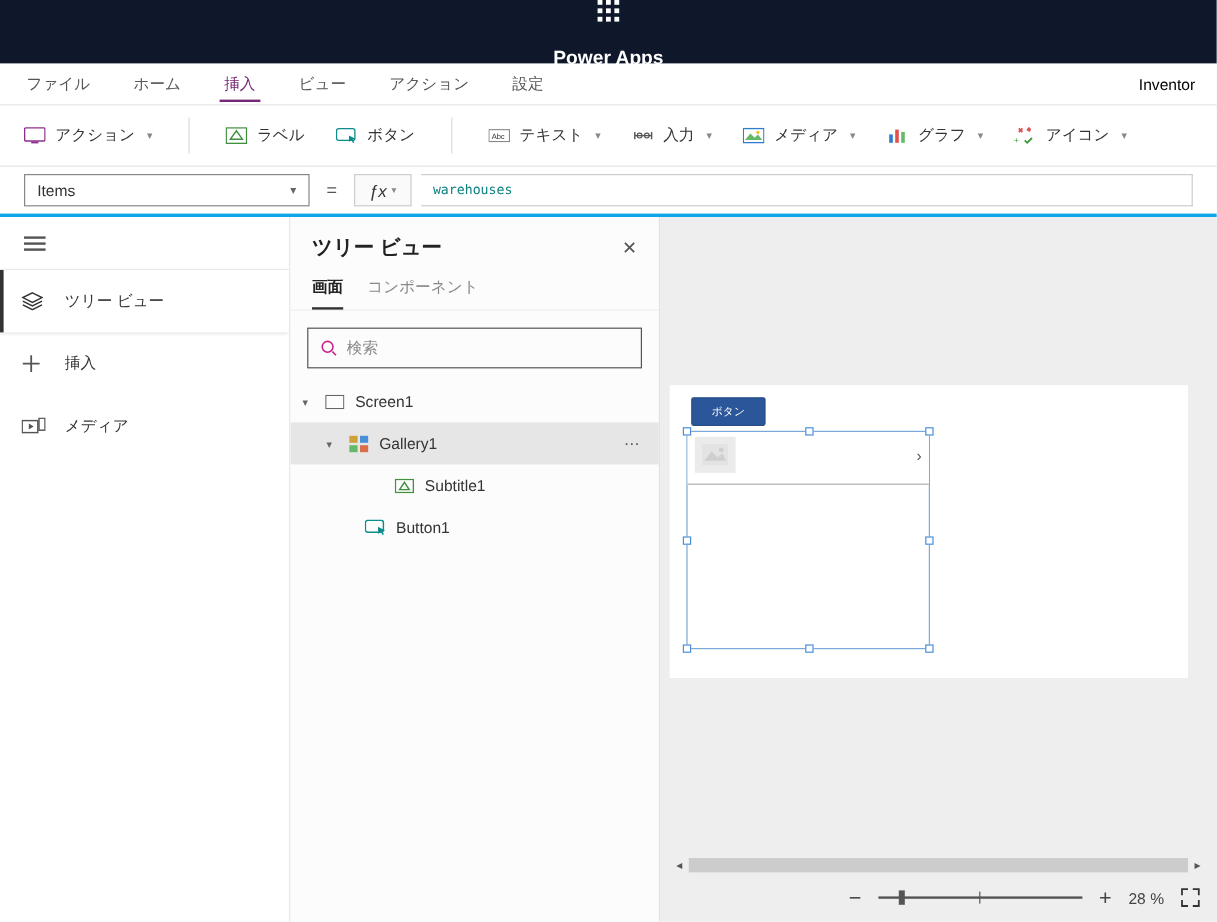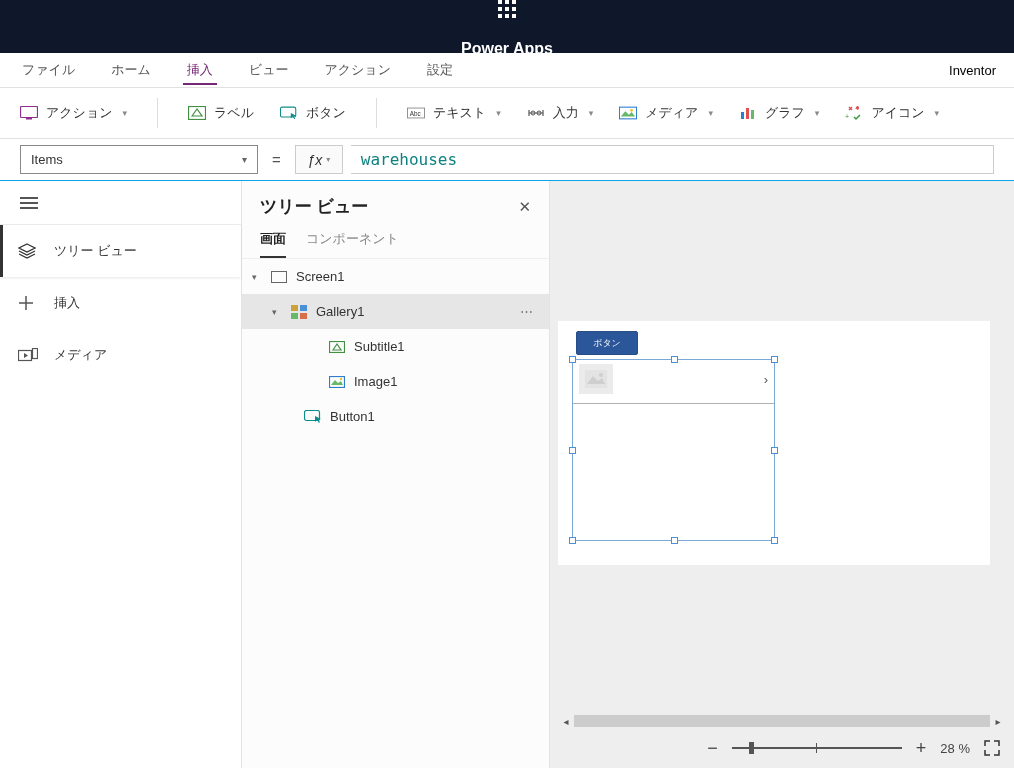--- a/index.html
+++ b/index.html
@@ -19,26 +19,26 @@
 .env-name { color: #000000; }
 
 
 .ribbon { height: 51px; background: #fff; border-bottom: 1px solid #e1e1e1; display: flex; align-items: center; padding: 0 20px; gap: 26px; font-size: 13px; color: #333; }
 .ribbon .divider { width: 1px; height: 30px; background: #ddd; margin: 0 4px; }
 .ribbon-btn { display: inline-flex; align-items: center; gap: 8px; cursor: pointer; }
 .ribbon-btn .chev { font-size: 9px; color: #888; margin-left: 2px; }
 .ico { display: inline-flex; width: 18px; height: 16px; align-items: center; justify-content: center; }
 
 
-.formula-row { height: 42px; background: #fff; border-bottom: 1px solid #0ea5e9; display: flex; align-items: stretch; padding: 6px 20px 6px 20px; gap: 8px; }
+.formula-row { height: 42px; background: #fff; border-bottom: 3px solid #0ea5e9; display: flex; align-items: stretch; padding: 6px 20px 6px 20px; gap: 8px; }
 .prop-select { width: 238px; border: 1px solid #888; display: flex; align-items: center; padding: 0 10px; font-size: 13px; color: #333; background: #fff; justify-content: space-between; }
 .eq { display: flex; align-items: center; font-size: 15px; color: #555; padding: 0 6px; }
 .fx-btn { width: 48px; border: 1px solid #ccc; border-right: 1px solid #ccc; background: #fafafa; display: flex; align-items: center; justify-content: center; font-style: italic; font-size: 14px; color: #333; gap: 4px; }
 .fx-btn .chev { font-size: 8px; color: #888; font-style: normal; }
-.formula-input { flex: 1; border: 1px solid #ccc; border-left: none; padding: 0 10px; font-family: Consolas, monospace; font-size: 16px; color: #0d8280; display: flex; align-items: center; }
+.formula-input { flex: 1; border: 1px solid #ccc; border-left: none; padding: 0 10px; font-family: Consolas, monospace; font-size: 11px; color: #0d8280; display: flex; align-items: center; }
 
 
 .main { position: absolute; top: 181px; left: 0; right: 0; bottom: 0; display: flex; background: #faf9f8; }
 
 
 .rail { width: 242px; background: #ffffff; border-right: 1px solid #e3e3e3; }
 .rail-top { height: 44px; display: flex; align-items: center; padding-left: 20px; border-bottom: 1px solid #eee; }
 .hamburger { width: 18px; }
 .hamburger div { height: 2px; background: #555; margin: 3px 0; }
 .rail-item { height: 52px; display: flex; align-items: center; gap: 16px; padding-left: 18px; font-size: 13px; color: #333; cursor: pointer; }
@@ -262,20 +262,29 @@
 
   <div class="treepanel">
     <div class="tree-header">
       <span class="tree-title">ツリー ビュー</span>
       <span class="tree-close">✕</span>
     </div>
     <div class="tree-tabs">
       <span class="tree-tab active">画面</span>
       <span class="tree-tab">コンポーネント</span>
     </div>
+    <div class="tree-search">
+      <span>
+        <svg width="14" height="14" viewBox="0 0 14 14">
+            <circle cx="6" cy="6" r="4.5" fill="none" stroke="#c28" stroke-width="1.3"></circle>
+            <path d="M10 10 L13 13" stroke="#c28" stroke-width="1.3"></path>
+          </svg>
+      </span>
+      <span>検索</span>
+    </div>
     <div class="tree-body">
       <div class="tree-node indent1" style="padding-left:10px;">
         <span class="chev">▾</span>
         <span class="nico">
           <svg width="16" height="12" viewBox="0 0 16 12">
               <rect x="0.5" y="0.5" width="15" height="11" fill="none" stroke="#666" stroke-width="1"></rect>
             </svg>
         </span>
         <span>Screen1</span>
       </div>
@@ -293,30 +302,20 @@
         <span class="more">⋯</span>
       </div>
       <div class="tree-node indent3">
         <span class="nico">
           <svg width="16" height="12" viewBox="0 0 16 12">
               <rect x="0.5" y="0.5" width="15" height="11" fill="none" stroke="#409040" stroke-width="1.2"></rect>
               <path d="M4 9 L8 3 L12 9 Z" fill="none" stroke="#409040" stroke-width="1.2"></path>
             </svg>
         </span>
         <span>Subtitle1</span>
-      </div>
-      <div class="tree-node indent3">
-        <span class="nico">
-          <svg width="16" height="12" viewBox="0 0 16 12">
-              <rect x="0.5" y="0.5" width="15" height="11" fill="none" stroke="#2d7dd2" stroke-width="1.2"></rect>
-              <path d="M2 9 L6 4 L9 7 L12 5 L14 9 Z" fill="#67b868"></path>
-              <circle cx="12" cy="3" r="1.2" fill="#f0c020"></circle>
-            </svg>
-        </span>
-        <span>Image1</span>
       </div>
       <div class="tree-node" style="padding-left:62px;align-items:center;">
         <span class="nico">
           <svg width="18" height="14" viewBox="0 0 18 14">
               <rect x="0.5" y="0.5" width="15" height="10" rx="2" fill="none" stroke="#0c8d8b" stroke-width="1.2"></rect>
               <path d="M11 6 L17 9 L14 10 L16 12 L15 13 L13 10 L11 12 Z" fill="#0c8d8b"></path>
             </svg>
         </span>
         <span>Button1</span>
       </div>

